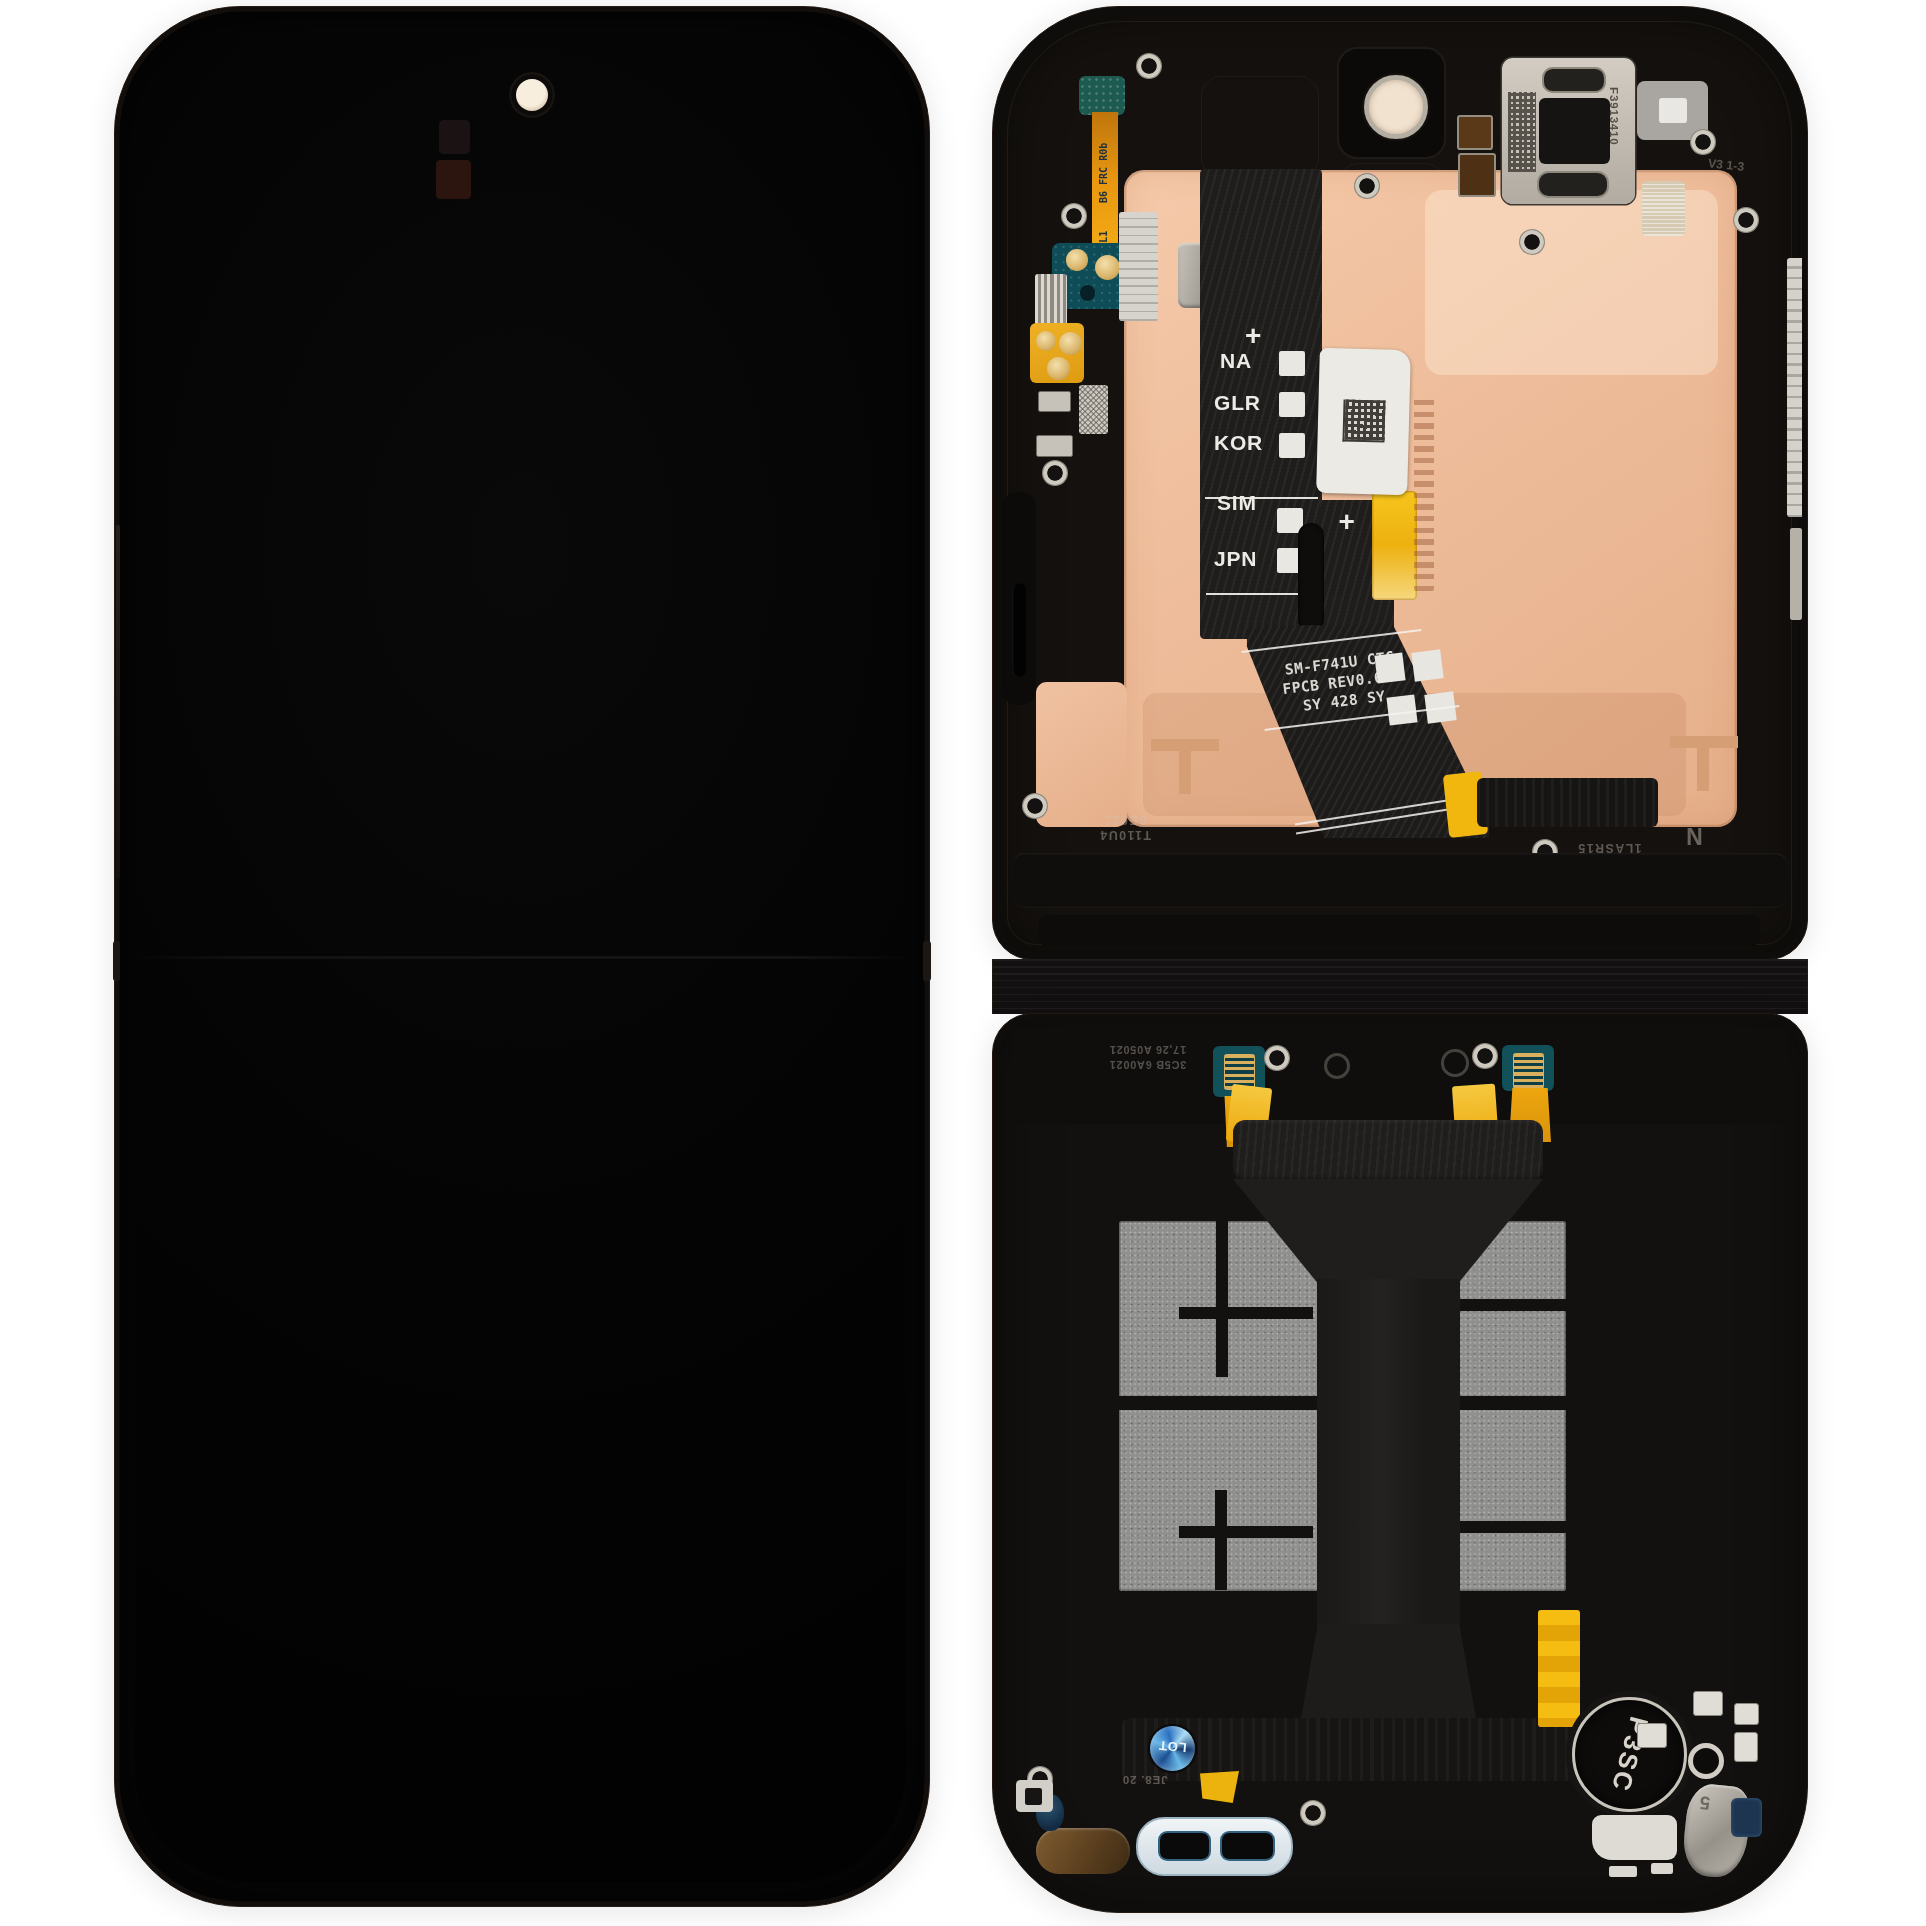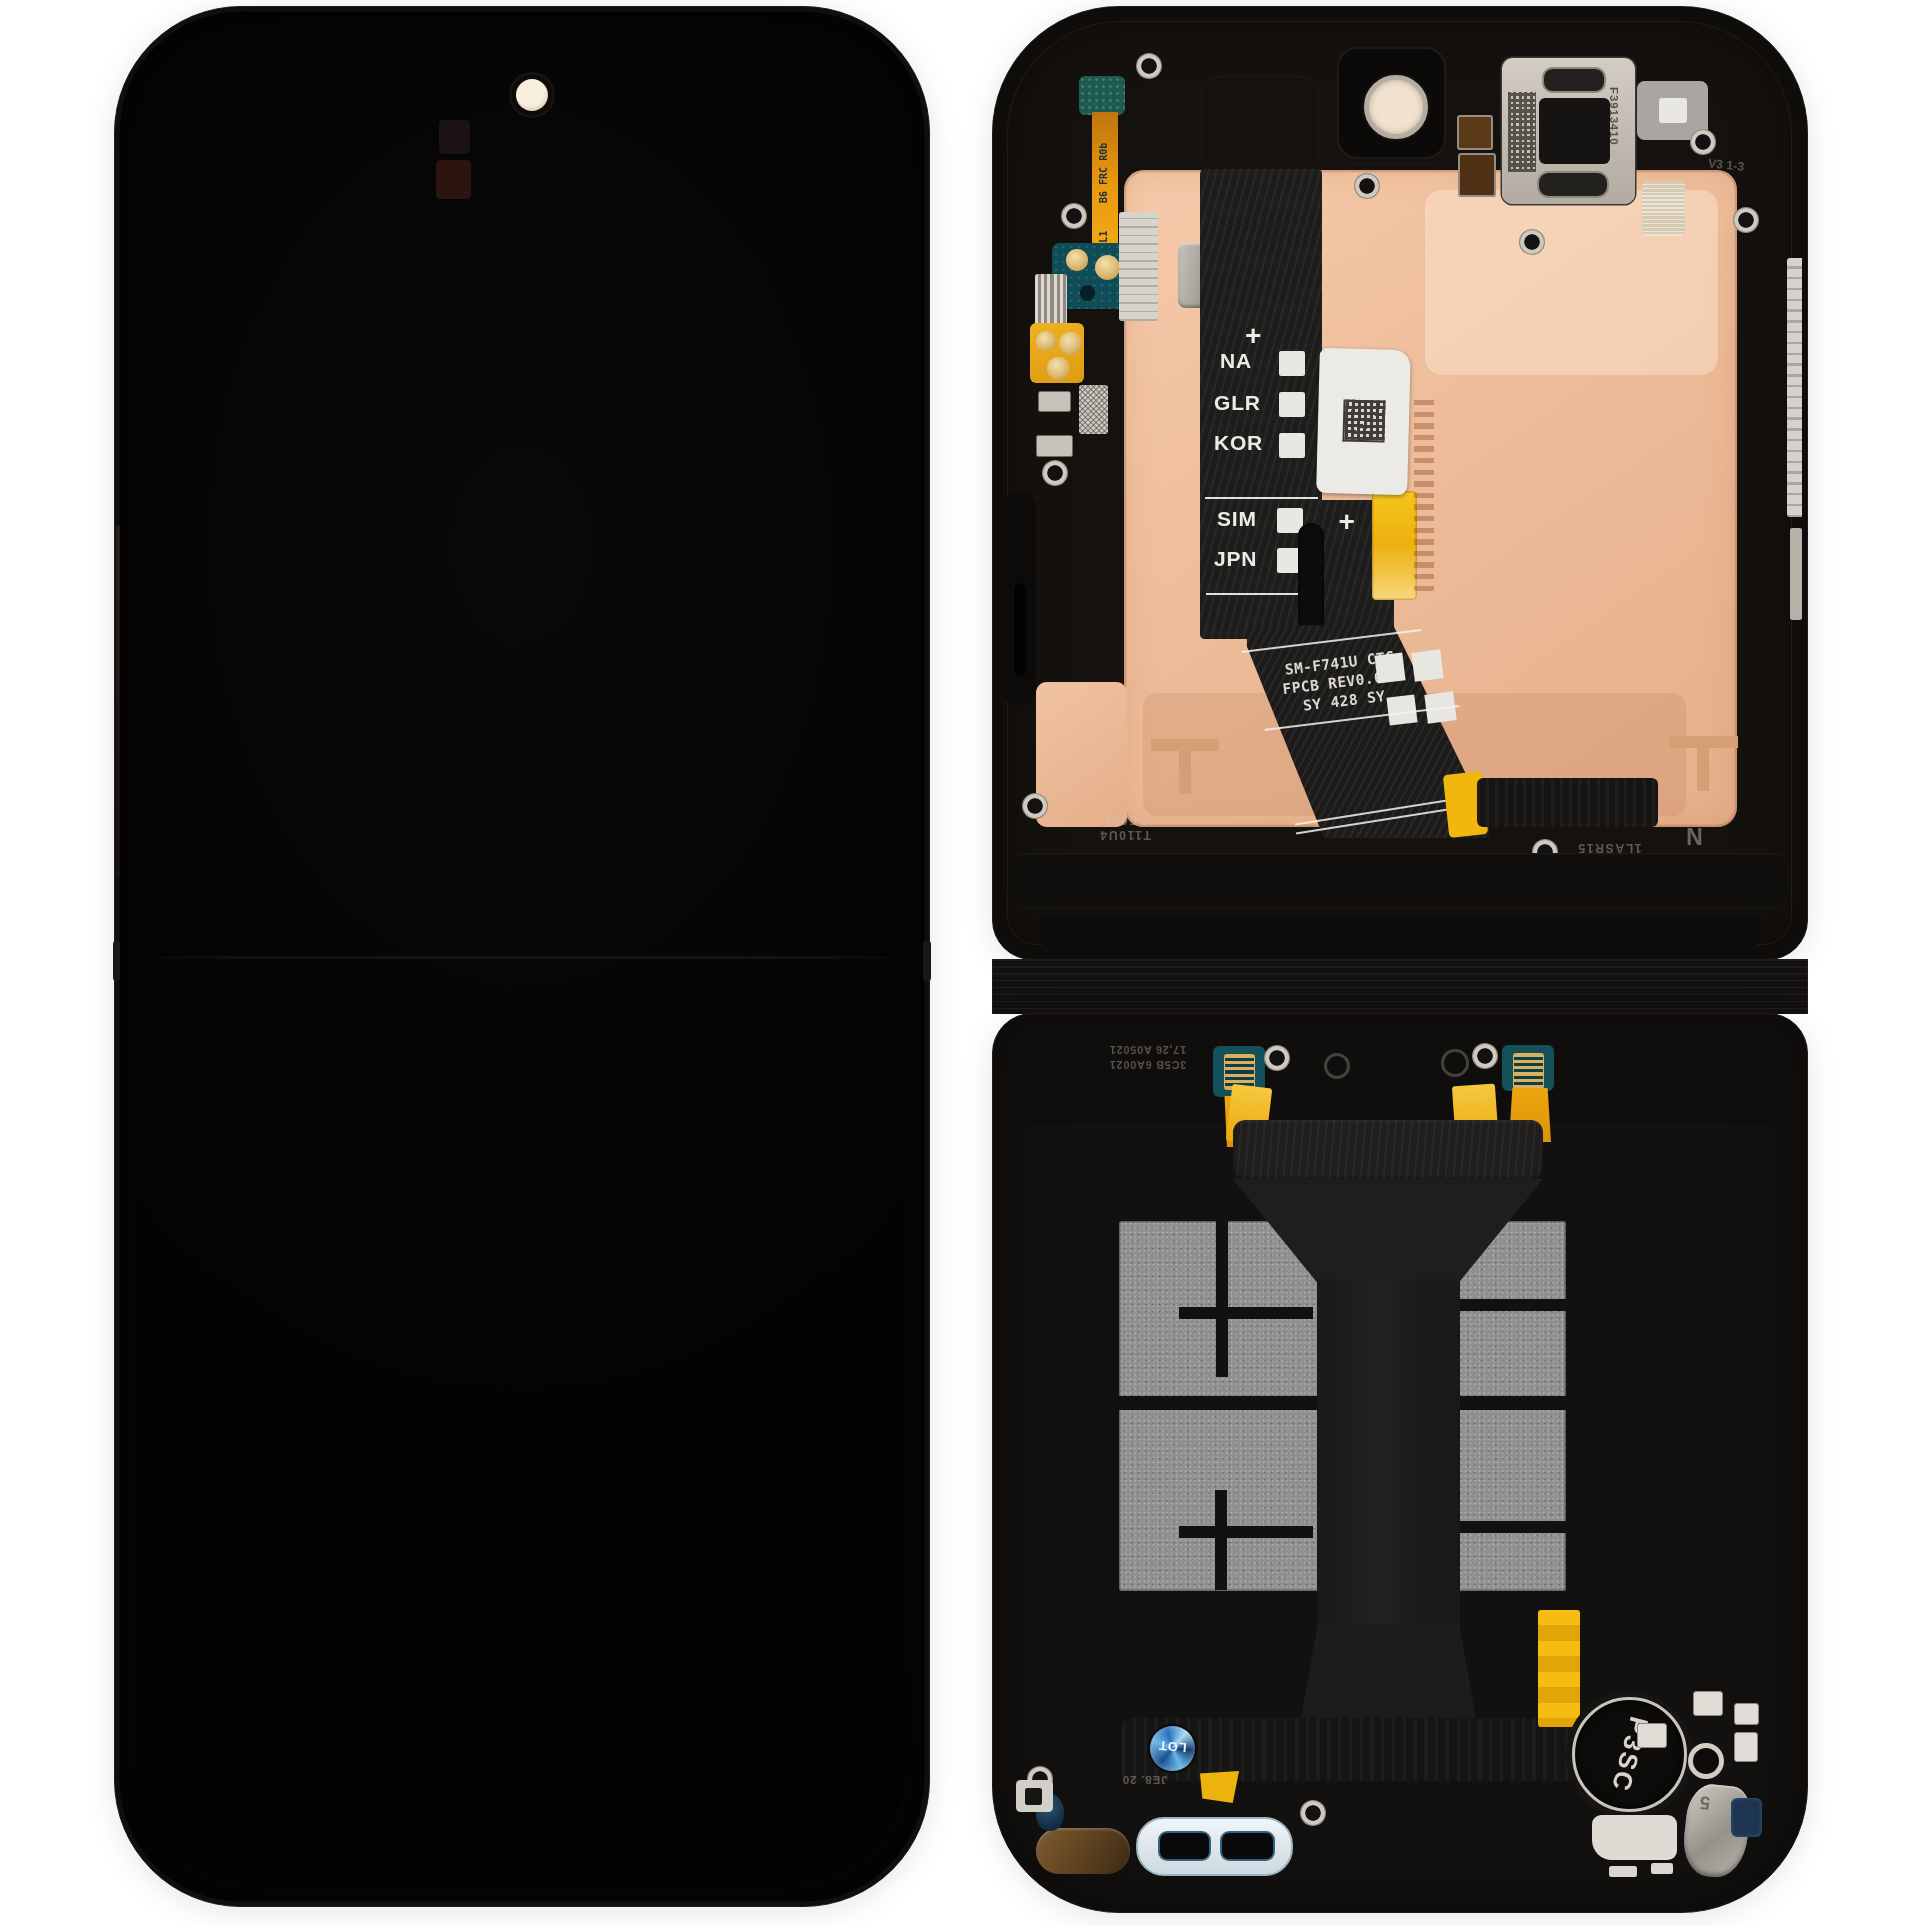--- a/index.html
+++ b/index.html
@@ -104,21 +104,21 @@
       clip-path:polygon(9% 0,64% 0,100% 92%,100% 100%,38% 100%,16% 32%,9% 10%);}
   .flexlabel{font:700 21px "Liberation Sans",sans-serif;color:#edebe6;letter-spacing:0.8px;}
   .plus{font:700 28px "Liberation Sans",sans-serif;color:#eceae5;}
   .cb{width:26px;height:25px;background:#e9e7e2;border-radius:2.3px;}
   .fdiv{height:2.3px;background:rgba(242,240,236,.92);}
   #fx-plus1{left:45px;top:151px;}
   #fx-na{left:20px;top:180px;}   #fx-na-cb{left:79px;top:182px;}
   #fx-glr{left:14px;top:222px;}  #fx-glr-cb{left:79px;top:223px;}
   #fx-kor{left:14px;top:262px;}  #fx-kor-cb{left:79px;top:264px;}
   #fx-div1{left:4.6px;top:328px;width:113px;}
-  #fx-sim{left:17px;top:338px;}  #fx-sim-cb{left:77px;top:339px;}
+  #fx-sim{left:17px;top:322px;}  #fx-sim-cb{left:77px;top:339px;}
   #fx-jpn{left:14px;top:378px;}  #fx-jpn-cb{left:77px;top:379px;}
   #fx-div2{left:6.2px;top:424px;width:113px;}
   #fx-plus2{left:18.5px;top:6.2px;}
   #rt-model{left:245px;top:647px;width:208px;transform:rotate(-7deg);color:#dbd8d3;
       font:700 14.6px "DejaVu Sans Mono",monospace;line-height:1.3;letter-spacing:0.4px;text-align:center;}
   #rt-model span{display:block;}
   .wsq{background:#e8e6e1;transform:rotate(-7deg);}
   #wq1{left:383px;top:647px;width:28px;height:28px;}#wq2{left:420px;top:644px;width:29px;height:29px;}
   #wq3{left:395px;top:689px;width:28px;height:28px;}#wq4{left:433px;top:686px;width:29px;height:29px;}
   .fline{height:2.3px;background:rgba(244,242,238,.85);}

